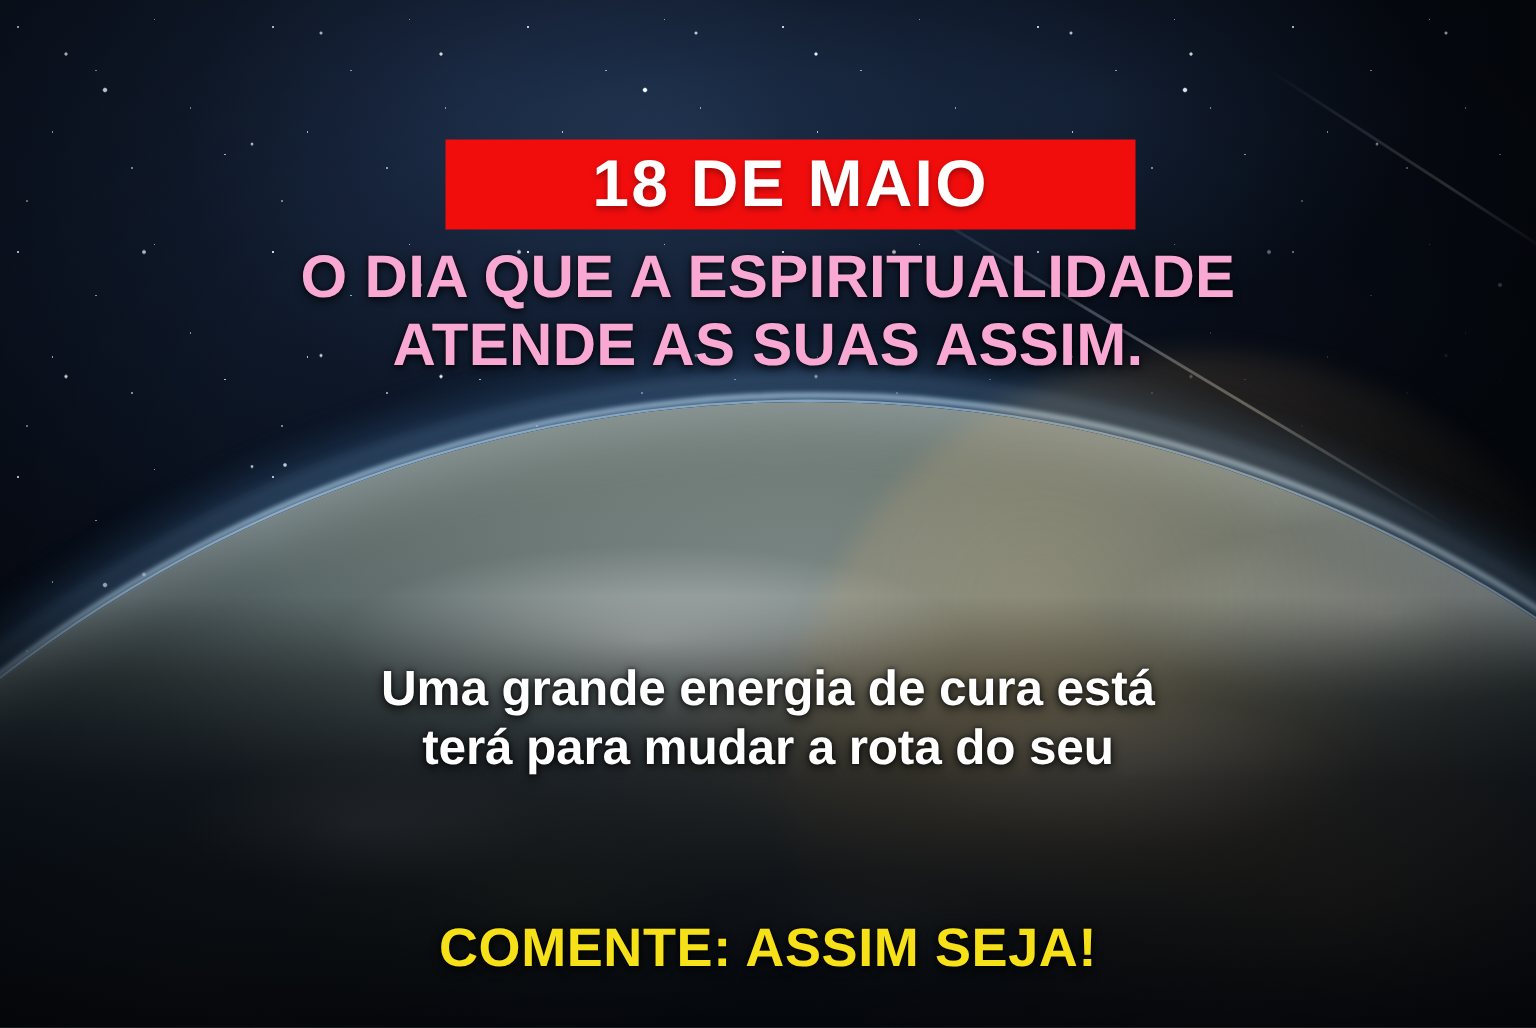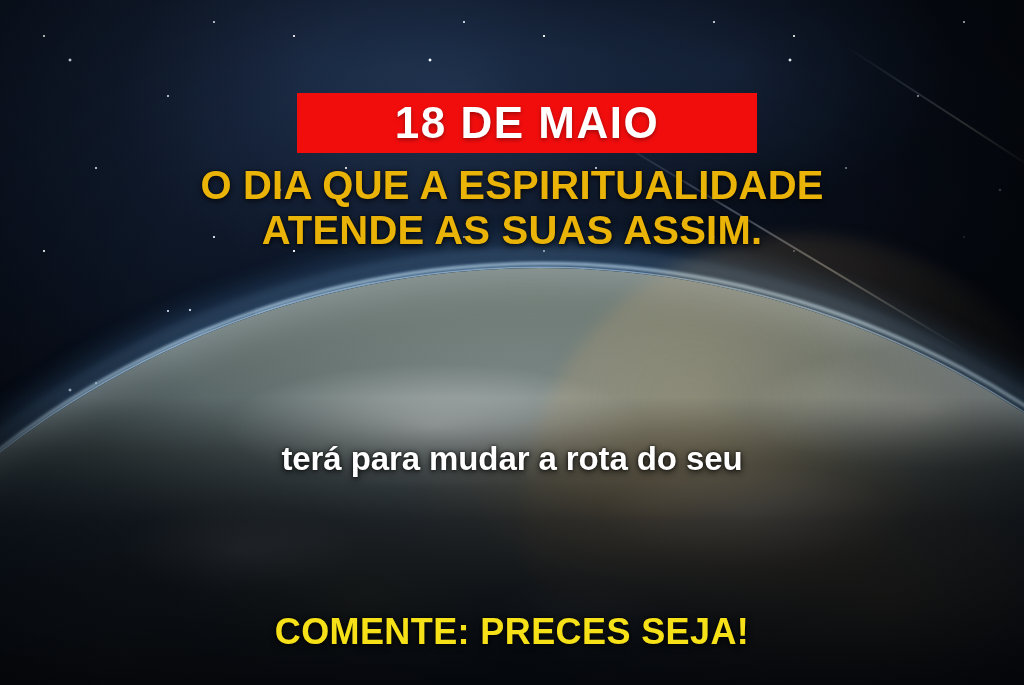--- a/index.html
+++ b/index.html
@@ -271,27 +271,28 @@
     <div class="bg-layer" id="vignette"></div>
     <div class="bg-layer" id="copy-scrim"></div>
   </div>
 
   <div id="content">
 
     <div id="date-banner" style="background-color: rgb(242, 13, 13);">
       <span id="date-banner-text" style="color: rgb(255, 255, 255);">18 DE MAIO</span>
     </div>
 
-    <div id="headline" style="color: #eab308;">
+    <div id="headline" style="color: #f9a8d4;">
       <span class="hl-line">O DIA QUE A ESPIRITUALIDADE</span>
       <span class="hl-line">ATENDE AS SUAS ASSIM.</span>
     </div>
 
     <div id="body-copy" style="color: rgb(255, 255, 255);">
+      <span class="bc-line">Uma grande energia de cura está</span>
       <span class="bc-line">terá para mudar a rota do seu</span>
     </div>
 
     <div id="cta" style="color: rgb(246, 224, 24);">
-      <span>COMENTE: PRECES SEJA!</span>
+      <span>COMENTE: ASSIM SEJA!</span>
     </div>
 
   </div>
 </div>
 
 </body></html>

